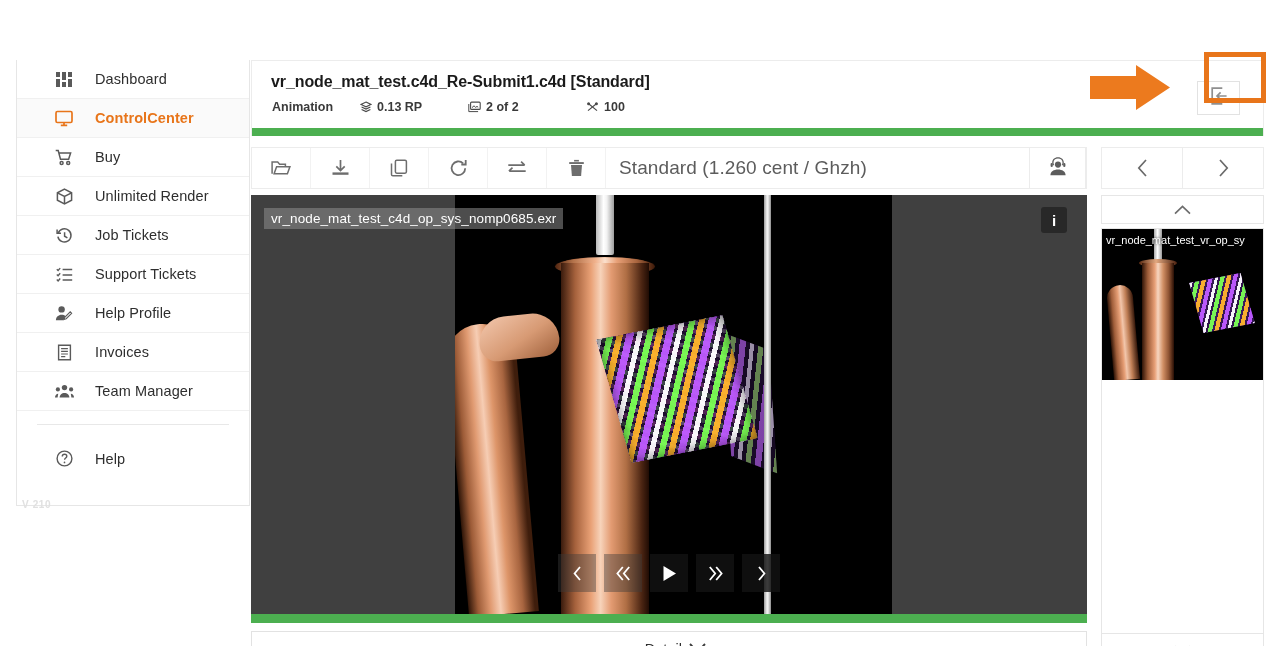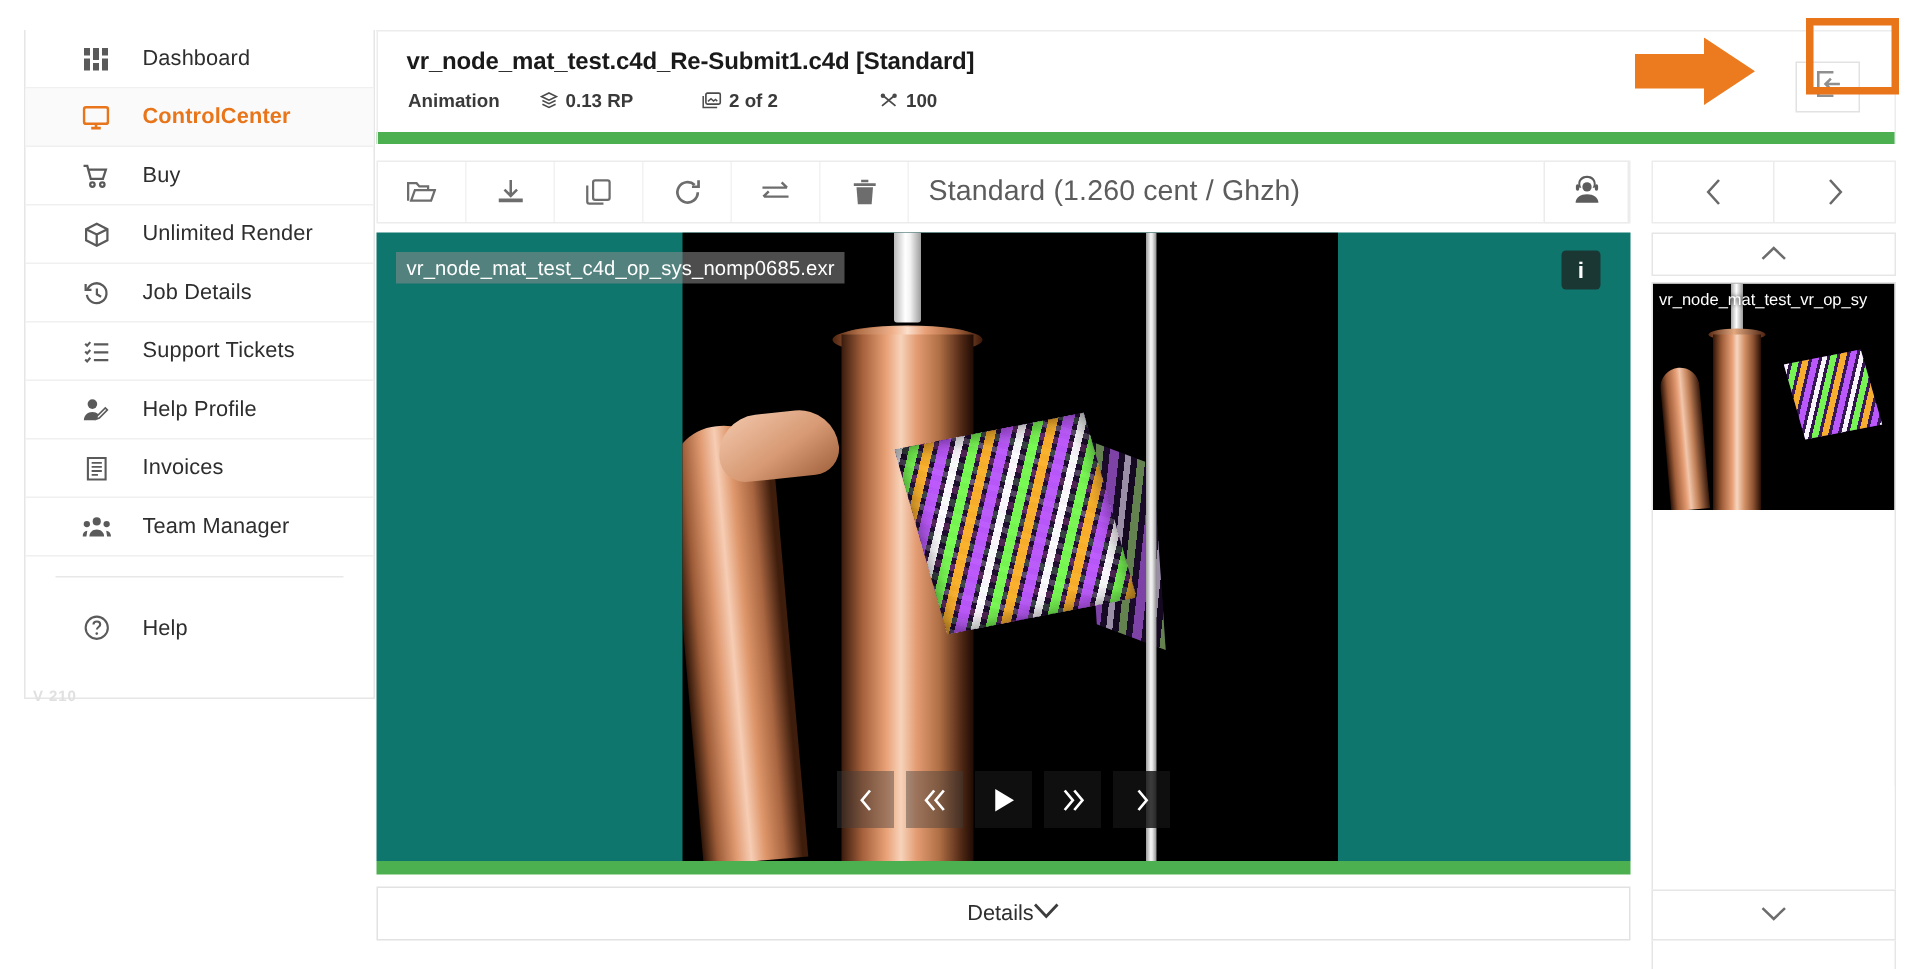--- a/index.html
+++ b/index.html
@@ -7,20 +7,21 @@
   html, body {
     width: 1280px; height: 646px;
     background: #ffffff;
     font-family: "Liberation Sans", sans-serif;
     overflow: hidden;
   }
   #app {
     position: relative;
     width: 1280px; height: 596px;
     background: #ffffff;
+    margin-top: 40px;
   }
 
   
   #sidebar {
     position: absolute;
     left: 16px; top: 20px;
     width: 234px; height: 446px;
     background: #ffffff;
     border: 1px solid #e6e6e6;
     border-top: none;
@@ -215,21 +216,21 @@
     cursor: pointer;
     color: #6a6a6a;
   }
   #pager-prev { border-right: 1px solid #ececec; }
 
   
   #viewer {
     position: absolute;
     left: 251px; top: 155px;
     width: 836px; height: 419px;
-    background: #0f766e;
+    background: #404040;
     overflow: hidden;
     text-align: right;
   }
   #render-area {
     position: absolute;
     left: 204px; top: 0;
     width: 437px; height: 419px;
     background: #000000;
     overflow: hidden;
   }
@@ -542,21 +543,21 @@
     </div>
 
     <div class="nav-item">
       <span class="nav-ico">
         <svg width="17" height="17" viewBox="0 0 17 17" fill="none" stroke="currentColor" stroke-width="1.5">
           <path d="M2.2 6.2A6.6 6.6 0 1 1 1.9 9.6"></path>
           <path d="M1.1 2.4v3.9h3.9"></path>
             <path d="M8.6 5.3v3.9l2.8 1.6"></path>
         </svg>
       </span>
-      <span class="nav-label">Job Details</span>
+      <span class="nav-label">Job Tickets</span>
     </div>
 
     <div class="nav-item">
       <span class="nav-ico">
         <svg width="17" height="17" viewBox="0 0 17 17" fill="none" stroke="currentColor" stroke-width="1.4">
           <path d="M0.8 3.2 2.1 4.5 4.2 2.1M0.8 8.4l1.3 1.3 2.1-2.4M0.8 13.6l1.3 1.3 2.1-2.4"></path>
           <path d="M6.6 3.6h9.6M6.6 8.9h9.6M6.6 14.1h9.6" stroke-width="1.5"></path>
         </svg>
       </span>
       <span class="nav-label">Support Tickets</span>

